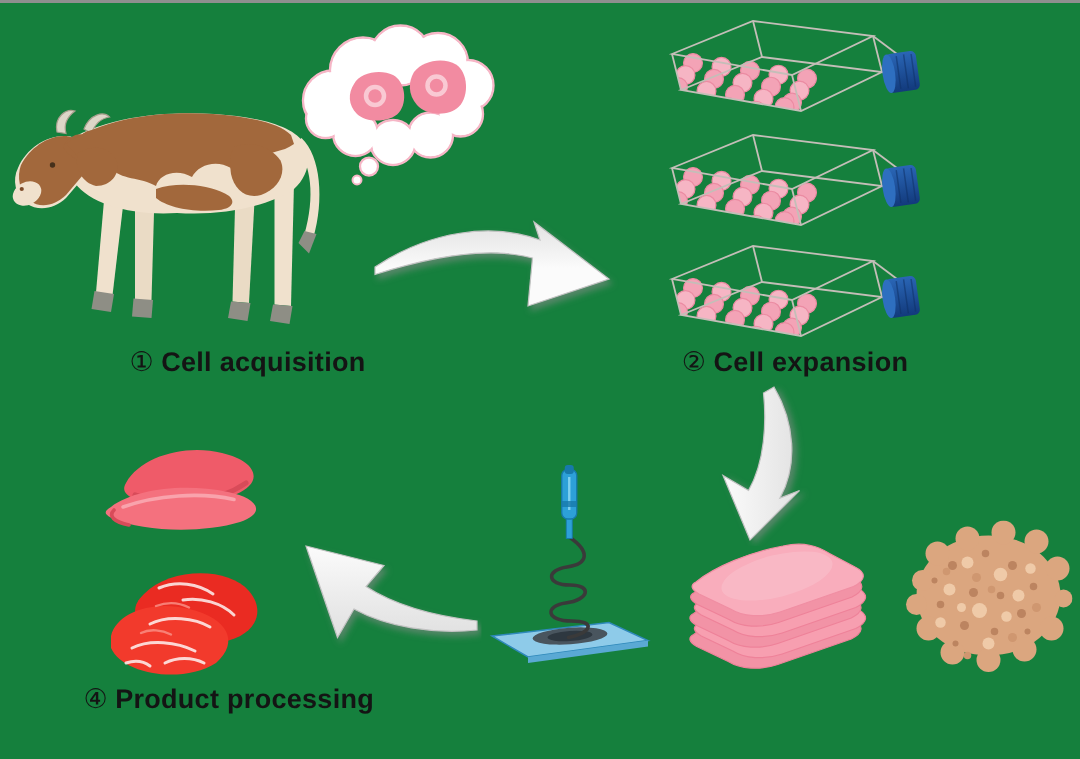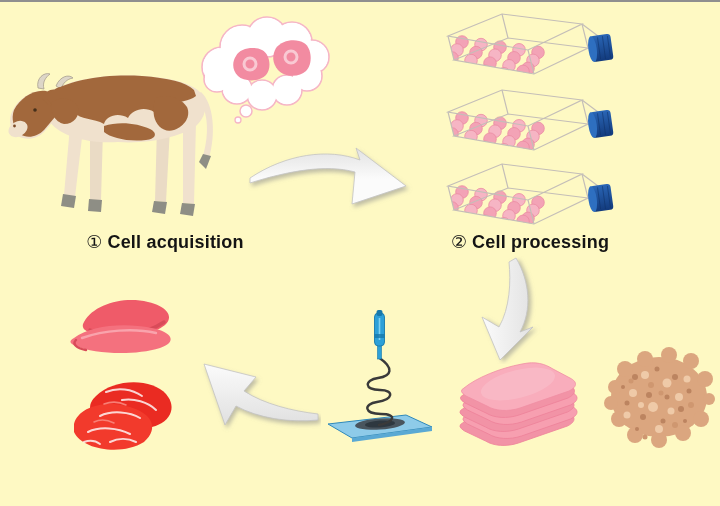--- a/index.html
+++ b/index.html
@@ -1,16 +1,16 @@
 <!DOCTYPE html>
 <html><head>
 <meta charset="utf-8">
 <style>
   html,body{margin:0;padding:0;background:#ffffff;}
-  .canvas{position:relative;width:720px;height:506px;background:#fef9c3;overflow:hidden;
+  .canvas{position:relative;width:720px;height:506px;background:#15803d;overflow:hidden;
           font-family:"Liberation Sans","DejaVu Sans",sans-serif;}
   .top-edge{position:absolute;top:0;left:0;width:720px;height:2px;background:#8f8f8f;}
   .art{position:absolute;}
   .art svg{display:block;width:100%;height:100%;}
   .step-label{position:absolute;text-align:center;color:#141414;font-size:18px;white-space:nowrap;}
   .step-label .num{font-weight:400;font-size:18px;margin-right:5px;}
   .step-label .txt{font-weight:700;letter-spacing:.2px;}
 </style>
 </head>
 <body>
@@ -317,16 +317,19 @@
         <path d="M44,34 C52,31 60,32 66,35"></path>
         <path d="M34,52 C40,49 48,50 54,53"></path>
       </g>
     </svg>
   </div>
 
   <div class="step-label" style="left:50px;top:231px;width:230px;">
     <span class="num">①</span><span class="txt">Cell acquisition</span>
   </div>
   <div class="step-label" style="left:420px;top:231px;width:220px;">
-    <span class="num">②</span><span class="txt">Cell processing</span>
+    <span class="num">②</span><span class="txt">Cell expansion</span>
+  </div>
+  <div class="step-label" style="left:30px;top:456px;width:245px;">
+    <span class="num">④</span><span class="txt">Product processing</span>
   </div>
 
 </div>
 
 </body></html>

